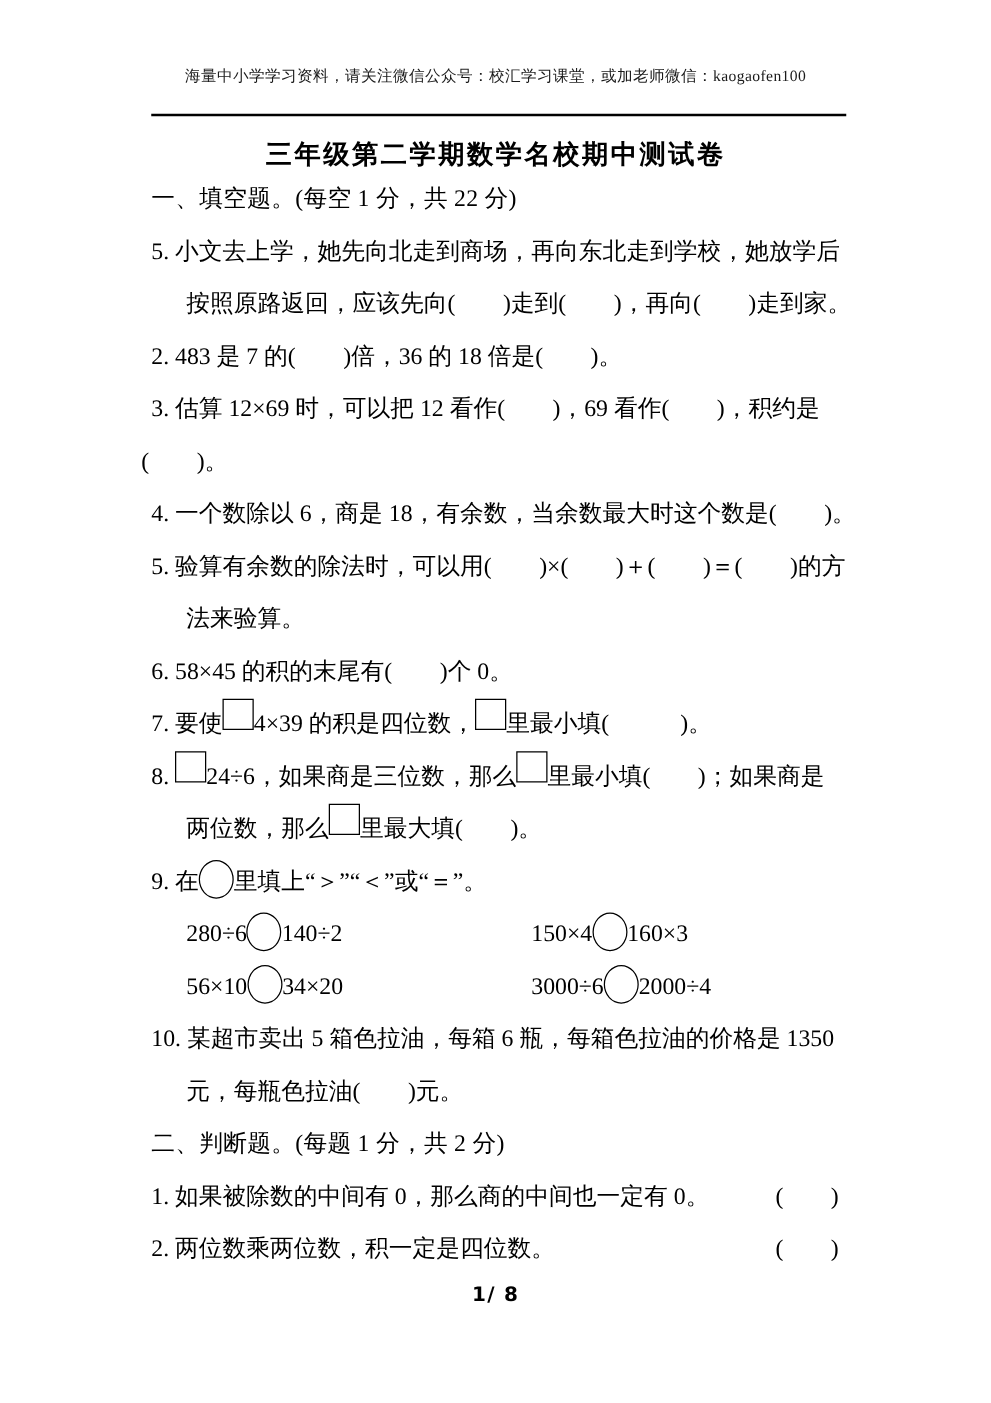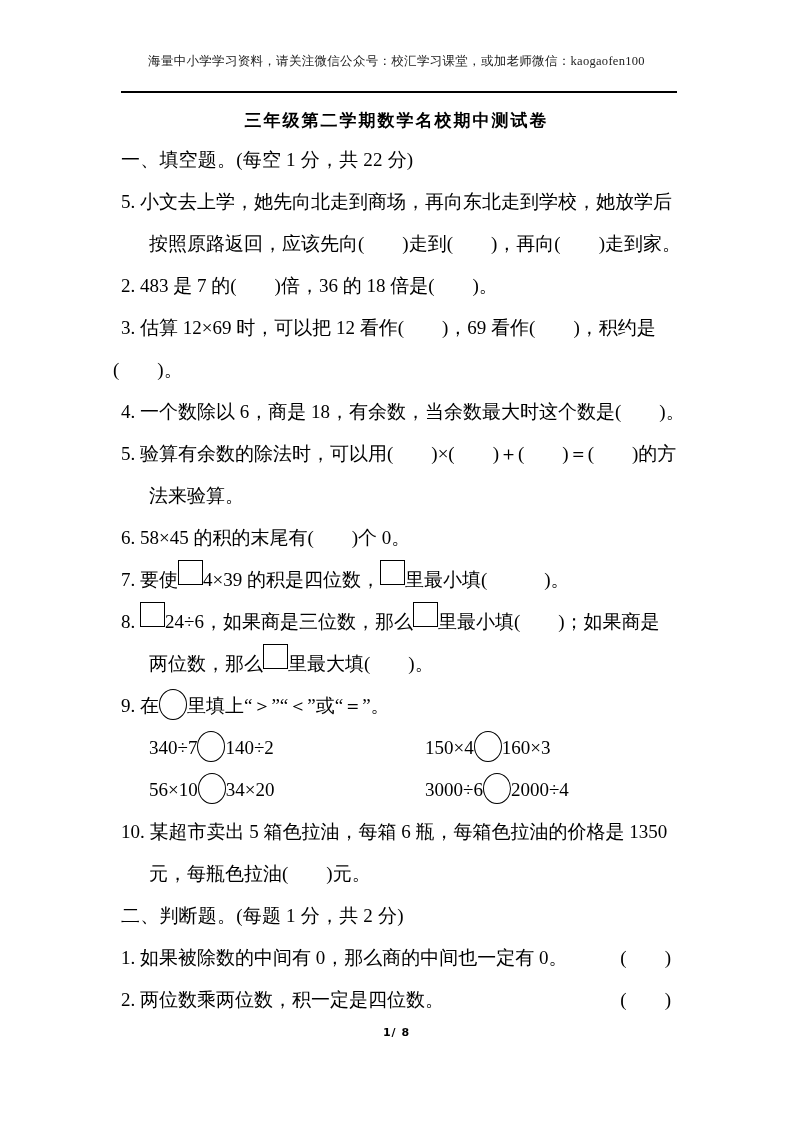--- a/index.html
+++ b/index.html
@@ -27,21 +27,21 @@
   .header-rule {
     position: absolute;
     top: 91px; left: 121px;
     width: 556px; height: 0;
     border-top: 2px solid #000;
   }
   .paper-title {
     position: absolute;
     top: 109px; left: 0; right: 0;
     text-align: center;
-    font-size: 17px;
+    font-size: 21px;
     font-weight: bold;
     letter-spacing: 2px;
   }
   .content {
     position: absolute;
     top: 139px; left: 121px;
     width: 560px;
     font-size: 19px;
   }
   .line {
@@ -69,21 +69,21 @@
     border-radius: 50%;
     vertical-align: -8px;
     background: #fff;
   }
   .page-footer {
     position: absolute;
     top: 1026px; left: 0; right: 0;
     text-align: center;
     font-family: "DejaVu Sans", "Liberation Sans", sans-serif;
     font-weight: bold;
-    font-size: 11px;
+    font-size: 16px;
     letter-spacing: 1px;
   }
 </style>
 </head>
 <body>
 
 <div class="page">
 
   <div class="header-note">海量中小学学习资料，请关注微信公众号：校汇学习课堂，或加老师微信：kaogaofen100</div>
   <div class="header-rule"></div>
@@ -108,21 +108,21 @@
 
     <div class="line">6. 58×45 的积的末尾有(　　)个 0。</div>
 
     <div class="line"><span>7. 要使</span><span class="blank-box"></span><span>4×39 的积是四位数，</span><span class="blank-box"></span><span>里最小填(　　　)。</span></div>
 
     <div class="line"><span>8. </span><span class="blank-box"></span><span>24÷6，如果商是三位数，那么</span><span class="blank-box"></span><span>里最小填(　　)；如果商是</span></div>
     <div class="line indent"><span>两位数，那么</span><span class="blank-box"></span><span>里最大填(　　)。</span></div>
 
     <div class="line"><span>9. 在</span><span class="blank-circle"></span><span>里填上“＞”“＜”或“＝”。</span></div>
     <div class="line q9row indent">
-      <span class="cell-left"><span>340÷7</span><span class="blank-circle"></span><span>140÷2</span></span>
+      <span class="cell-left"><span>280÷6</span><span class="blank-circle"></span><span>140÷2</span></span>
       <span class="cell-right"><span>150×4</span><span class="blank-circle"></span><span>160×3</span></span>
     </div>
     <div class="line q9row indent">
       <span class="cell-left"><span>56×10</span><span class="blank-circle"></span><span>34×20</span></span>
       <span class="cell-right"><span>3000÷6</span><span class="blank-circle"></span><span>2000÷4</span></span>
     </div>
 
     <div class="line">10. 某超市卖出 5 箱色拉油，每箱 6 瓶，每箱色拉油的价格是 1350</div>
     <div class="line indent">元，每瓶色拉油(　　)元。</div>
 

